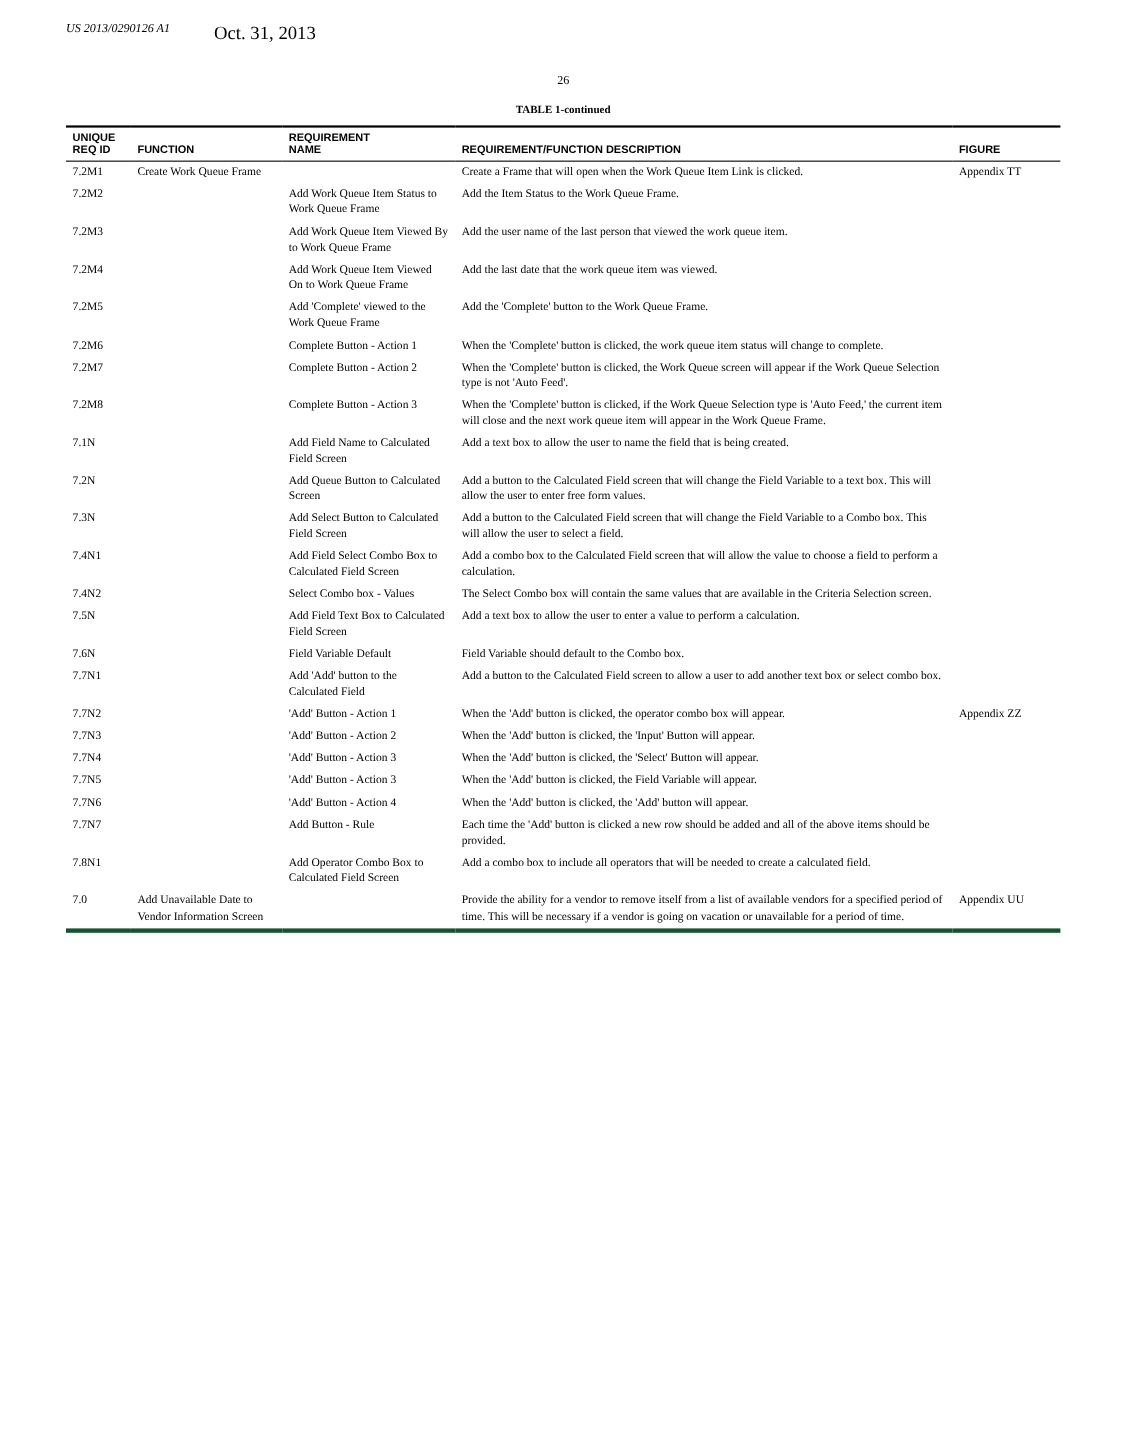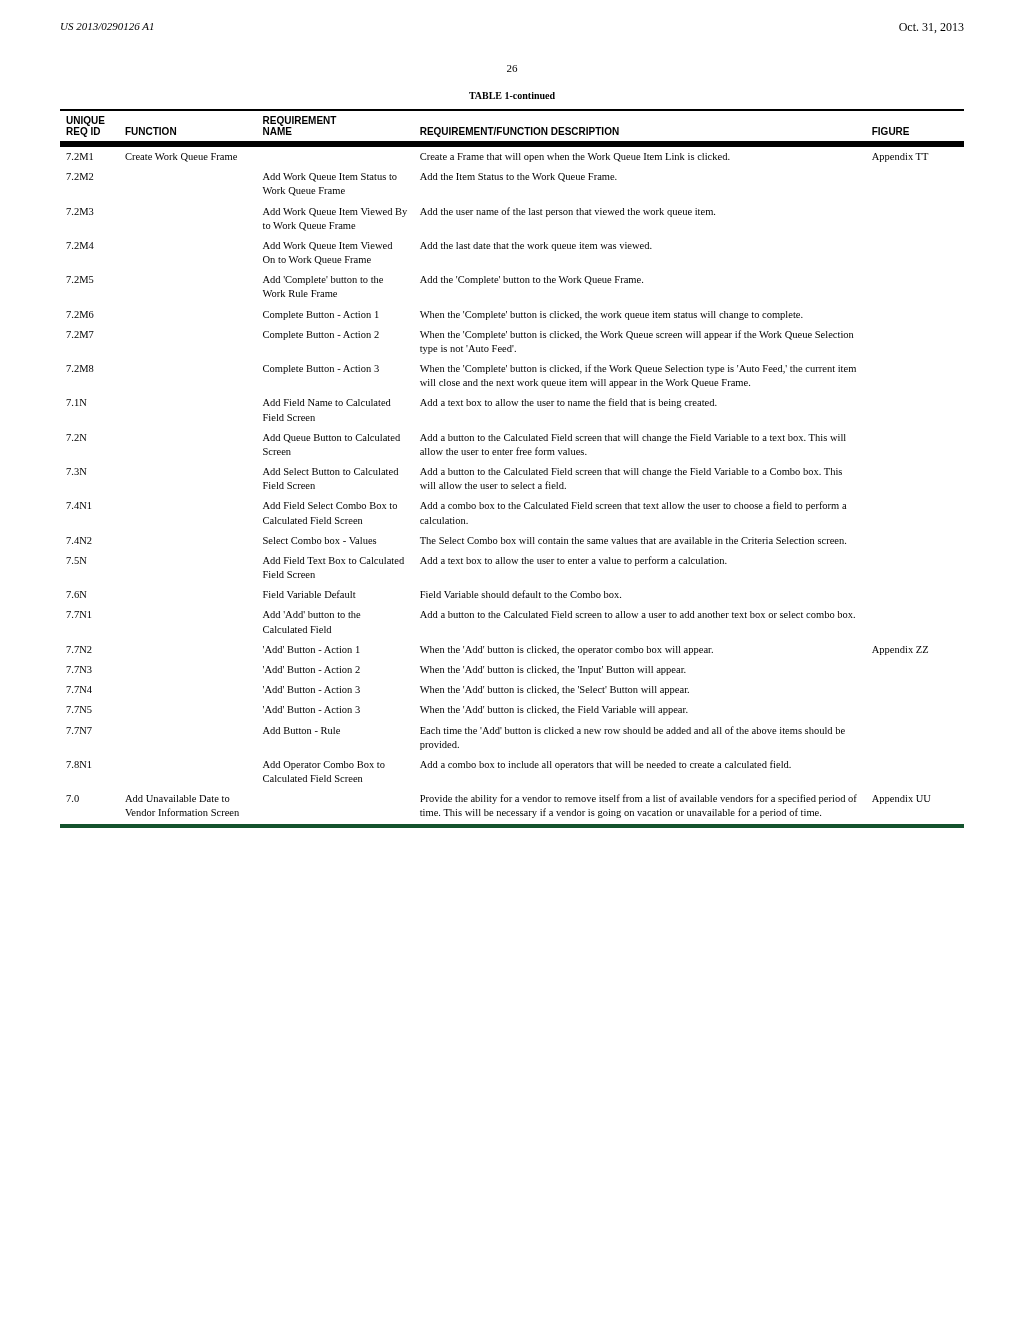--- a/index.html
+++ b/index.html
@@ -13,33 +13,33 @@
       font-family: 'Times New Roman', Times, serif;
       font-size: 11px;
       color: #000;
       width: 1024px;
       min-height: 1320px;
       padding: 20px 60px;
     }
 
     .page-header {
       display: flex;
-      justify-content: space-between;
+      justify-content: flex-start;
       align-items: flex-start;
       margin-bottom: 18px;
       font-size: 11px;
     }
 
     .page-header-left {
       font-style: italic;
       font-size: 11px;
     }
 
     .page-header-right {
-      font-size: 12px;
+      font-size: 17px;
       padding-left: 40px;
     }
 
     .page-number {
       text-align: center;
       font-size: 11px;
       margin-bottom: 16px;
       margin-top: 27px;
     }
 
@@ -51,21 +51,21 @@
     }
 
     table {
       width: 100%;
       border-collapse: collapse;
       font-size: 10.5px;
     }
 
     table thead tr {
       border-top: 2px solid #000;
-      border-bottom: 6px solid #000000;
+      border-bottom: 1px solid #000000;
     }
 
     table th {
       font-weight: bold;
       font-size: 10px;
       text-transform: uppercase;
       padding: 4px 6px;
       vertical-align: bottom;
       text-align: left;
       font-family: Arial, sans-serif;
@@ -139,21 +139,21 @@
       <tr>
         <td class="col-reqid">7.2M4</td>
         <td class="col-function"></td>
         <td class="col-reqname">Add Work Queue Item Viewed On to Work Queue Frame</td>
         <td class="col-description">Add the last date that the work queue item was viewed.</td>
         <td class="col-figure"></td>
       </tr>
       <tr>
         <td class="col-reqid">7.2M5</td>
         <td class="col-function"></td>
-        <td class="col-reqname">Add 'Complete' button to the Work Rule Frame</td>
+        <td class="col-reqname">Add 'Complete' viewed to the Work Queue Frame</td>
         <td class="col-description">Add the 'Complete' button to the Work Queue Frame.</td>
         <td class="col-figure"></td>
       </tr>
       <tr>
         <td class="col-reqid">7.2M6</td>
         <td class="col-function"></td>
         <td class="col-reqname">Complete Button - Action 1</td>
         <td class="col-description">When the 'Complete' button is clicked, the work queue item status will change to complete.</td>
         <td class="col-figure"></td>
       </tr>
@@ -189,21 +189,21 @@
         <td class="col-reqid">7.3N</td>
         <td class="col-function"></td>
         <td class="col-reqname">Add Select Button to Calculated Field Screen</td>
         <td class="col-description">Add a button to the Calculated Field screen that will change the Field Variable to a Combo box. This will allow the user to select a field.</td>
         <td class="col-figure"></td>
       </tr>
       <tr>
         <td class="col-reqid">7.4N1</td>
         <td class="col-function"></td>
         <td class="col-reqname">Add Field Select Combo Box to Calculated Field Screen</td>
-        <td class="col-description">Add a combo box to the Calculated Field screen that text allow the user to choose a field to perform a calculation.</td>
+        <td class="col-description">Add a combo box to the Calculated Field screen that will allow the value to choose a field to perform a calculation.</td>
         <td class="col-figure"></td>
       </tr>
       <tr>
         <td class="col-reqid">7.4N2</td>
         <td class="col-function"></td>
         <td class="col-reqname">Select Combo box - Values</td>
         <td class="col-description">The Select Combo box will contain the same values that are available in the Criteria Selection screen.</td>
         <td class="col-figure"></td>
       </tr>
       <tr>
@@ -246,20 +246,27 @@
         <td class="col-function"></td>
         <td class="col-reqname">'Add' Button - Action 3</td>
         <td class="col-description">When the 'Add' button is clicked, the 'Select' Button will appear.</td>
         <td class="col-figure"></td>
       </tr>
       <tr>
         <td class="col-reqid">7.7N5</td>
         <td class="col-function"></td>
         <td class="col-reqname">'Add' Button - Action 3</td>
         <td class="col-description">When the 'Add' button is clicked, the Field Variable will appear.</td>
+        <td class="col-figure"></td>
+      </tr>
+      <tr>
+        <td class="col-reqid">7.7N6</td>
+        <td class="col-function"></td>
+        <td class="col-reqname">'Add' Button - Action 4</td>
+        <td class="col-description">When the 'Add' button is clicked, the 'Add' button will appear.</td>
         <td class="col-figure"></td>
       </tr>
       <tr>
         <td class="col-reqid">7.7N7</td>
         <td class="col-function"></td>
         <td class="col-reqname">Add Button - Rule</td>
         <td class="col-description">Each time the 'Add' button is clicked a new row should be added and all of the above items should be provided.</td>
         <td class="col-figure"></td>
       </tr>
       <tr>

